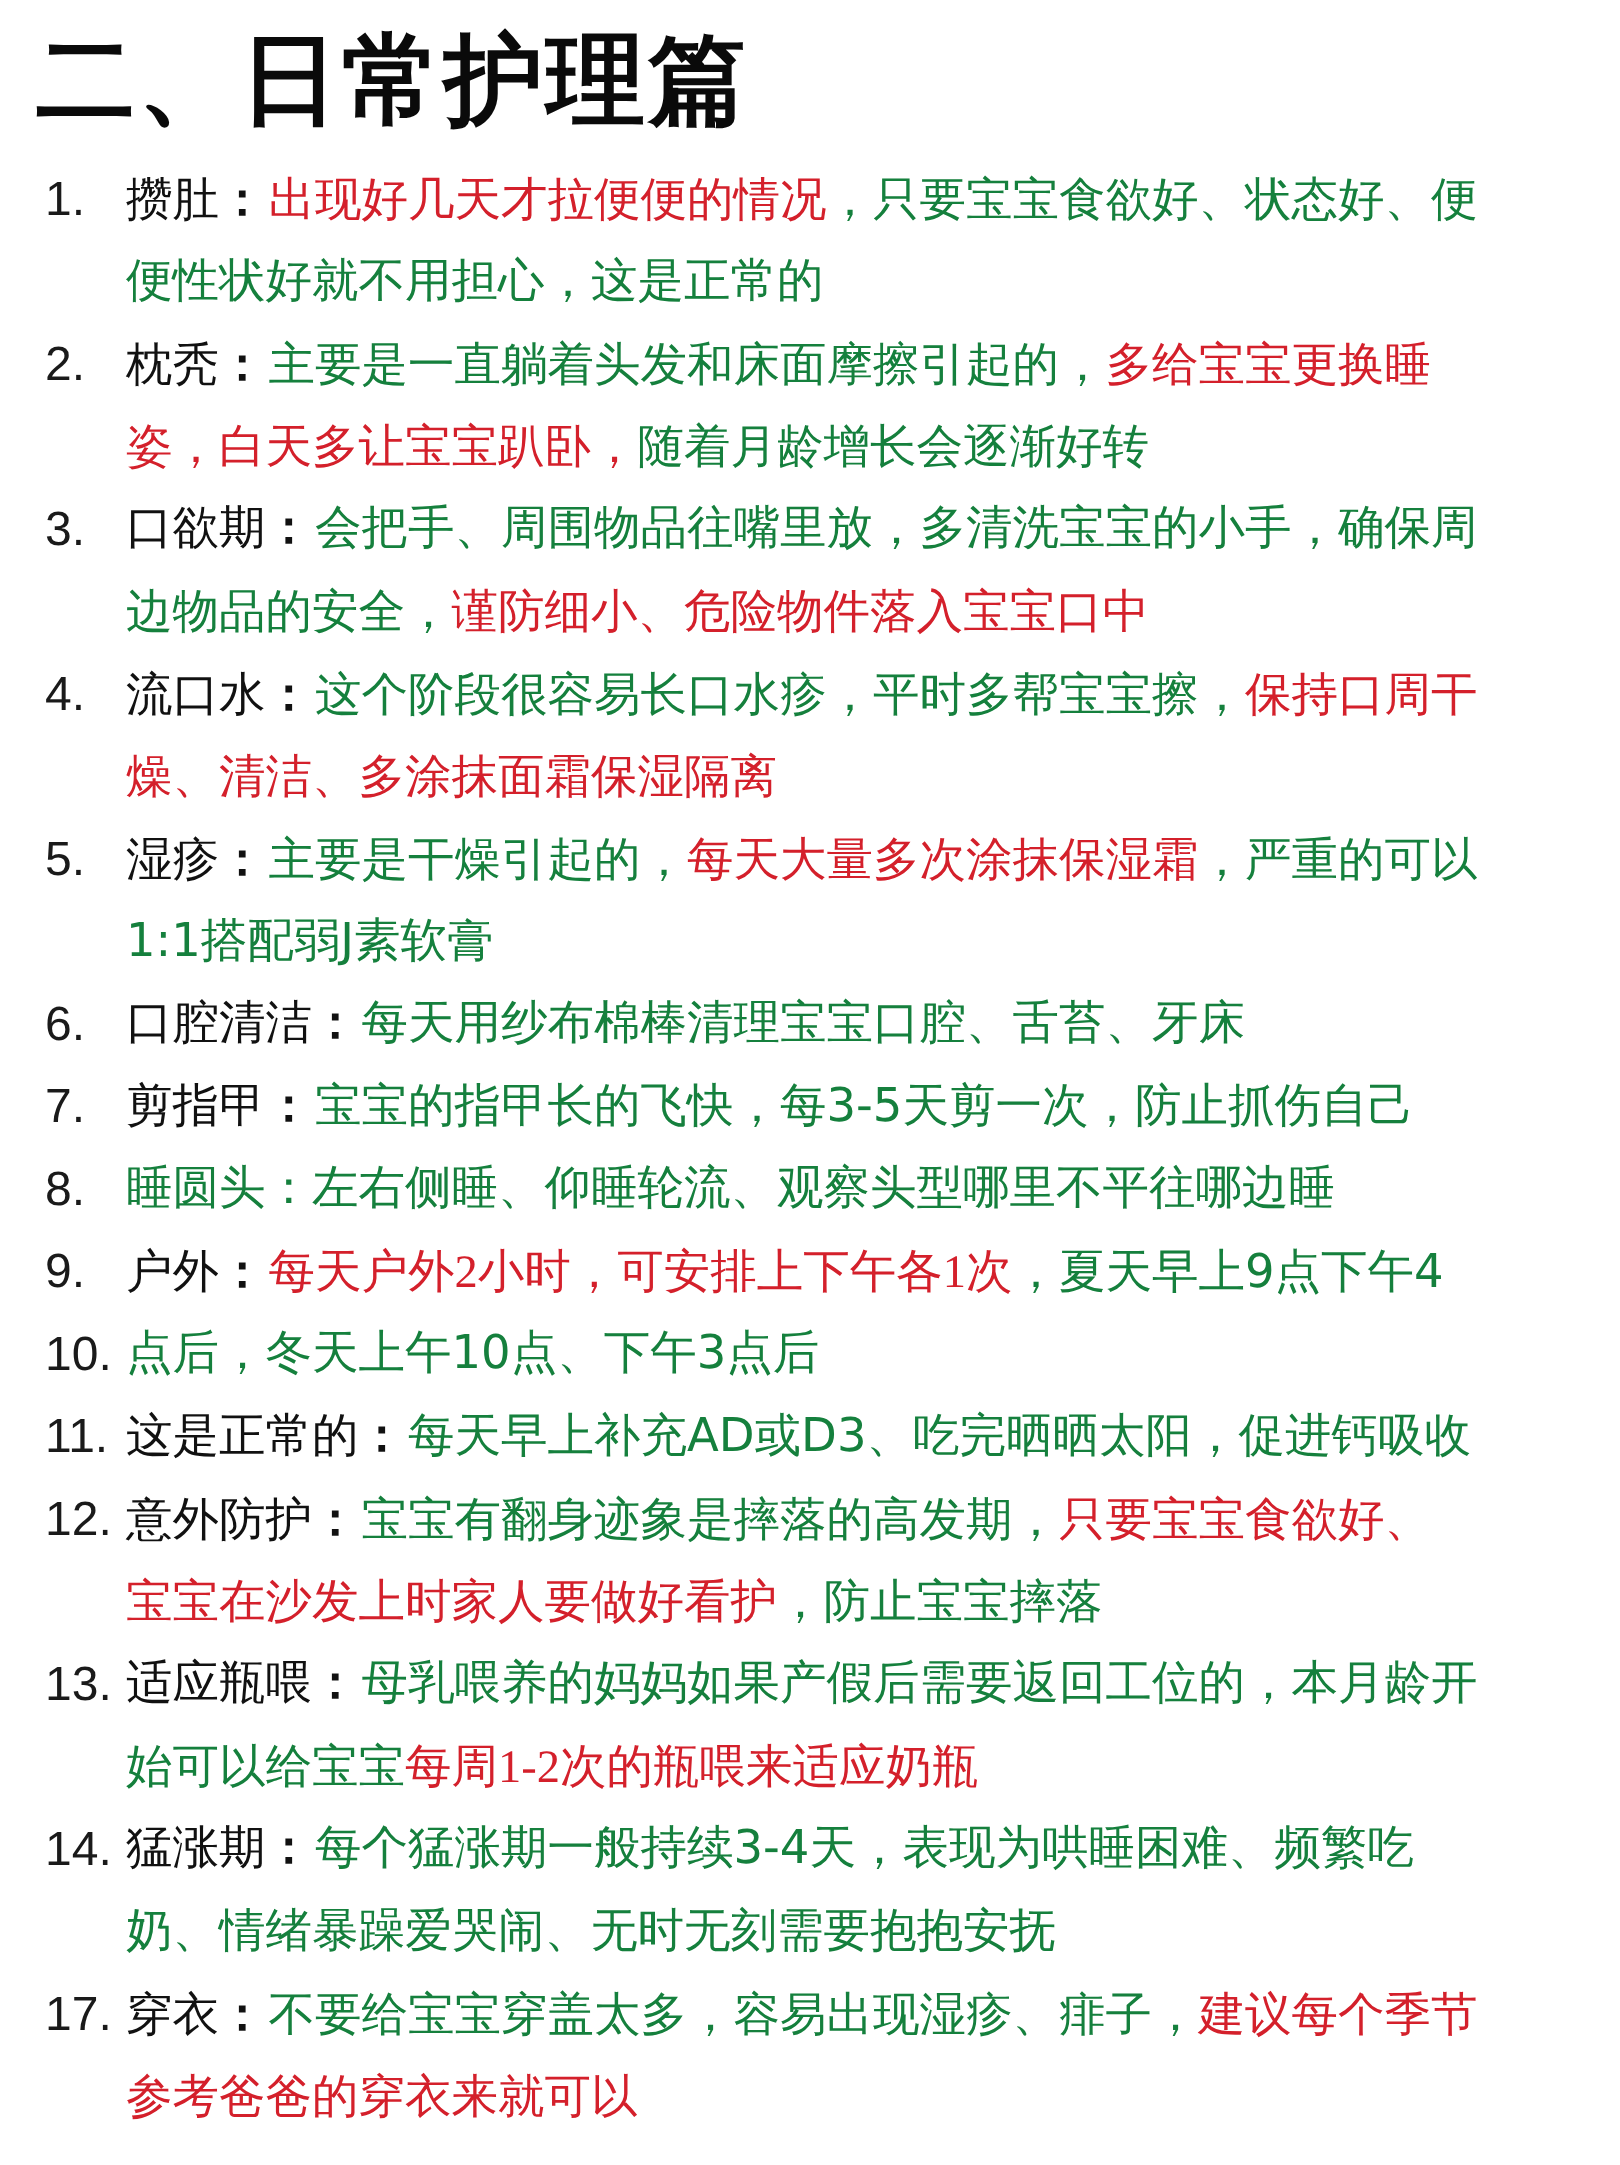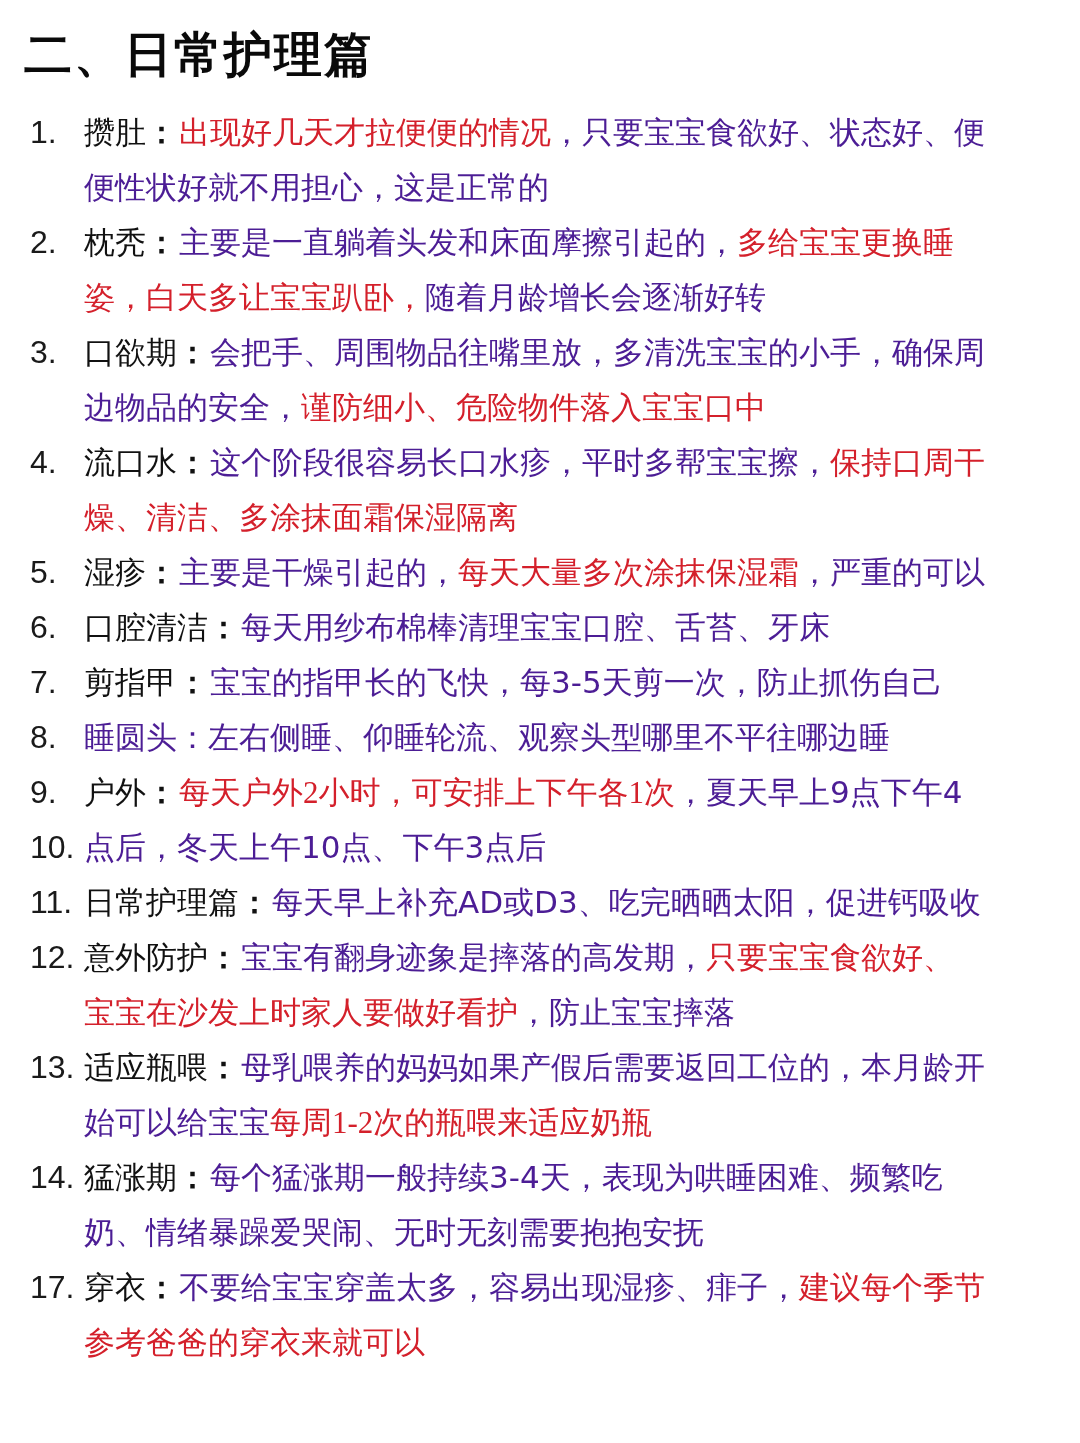--- a/index.html
+++ b/index.html
@@ -3,37 +3,37 @@
   <meta charset="utf-8">
   <style>
     html, body { margin: 0; padding: 0; background: #ffffff; }
     body {
       width: 1080px; height: 1443px; overflow: hidden; position: relative;
       font-family: "DejaVu Sans", "Liberation Sans", sans-serif;
       color: #111111;
     }
     .title {
       position: absolute; left: 24px; top: 22px;
-      font-size: 48px; font-weight: bold; letter-spacing: 2px;
+      font-size: 66px; font-weight: bold; letter-spacing: 2px;
       color: #0a0a0a; line-height: 64px; margin: 0;
     }
     .list { position: absolute; left: 0; top: 105px; width: 1080px; }
     .line {
       position: relative; height: 55px; line-height: 55px;
       font-size: 31px; white-space: nowrap;
     }
     .num {
       position: absolute; left: 30px; top: 0;
       font-family: "Liberation Sans", sans-serif; font-size: 32px; color: #1a1a1a;
     }
     .text { position: absolute; left: 84px; top: 0; }
     .label { font-weight: normal; color: #111111; }
     .colon { font-weight: bold; margin-right: 2px; }
     .red { color: #d4202b; font-family: Liberation Serif, serif; }
-    .black { color: #4c1d95; text-align: right; }
+    .black { color: #15803d; text-align: right; }
   </style>
 </head>
 <body>
 
 <h1 class="title">二、日常护理篇</h1>
 
 <div class="list" id="list">
     <div>
       <div class="line">
         <span class="num">1.</span>
@@ -68,20 +68,23 @@
       </div>
       <div class="line">
         <span class="text"><span class="red">燥、清洁、多涂抹面霜保湿隔离</span></span>
       </div>
     </div>
     <div>
       <div class="line">
         <span class="num">5.</span>
         <span class="text"><span class="label">湿疹</span><span class="colon">：</span><span class="black">主要是干燥引起的，</span><span class="red">每天大量多次涂抹保湿霜</span><span class="black">，严重的可以</span></span>
       </div>
+      <div class="line">
+        <span class="text"><span class="black">1:1搭配弱J素软膏</span></span>
+      </div>
     </div>
     <div>
       <div class="line">
         <span class="num">6.</span>
         <span class="text"><span class="label">口腔清洁</span><span class="colon">：</span><span class="black">每天用纱布棉棒清理宝宝口腔、舌苔、牙床</span></span>
       </div>
     </div>
     <div>
       <div class="line">
         <span class="num">7.</span>
@@ -102,21 +105,21 @@
     </div>
     <div>
       <div class="line">
         <span class="num">10.</span>
         <span class="text"><span class="black">点后，冬天上午10点、下午3点后</span></span>
       </div>
     </div>
     <div>
       <div class="line">
         <span class="num">11.</span>
-        <span class="text"><span class="label">日常护理篇</span><span class="colon">：</span><span class="black">每天早上补充AD或D3、吃完晒晒太阳，促进钙吸收</span></span>
+        <span class="text"><span class="label">这是正常的</span><span class="colon">：</span><span class="black">每天早上补充AD或D3、吃完晒晒太阳，促进钙吸收</span></span>
       </div>
     </div>
     <div>
       <div class="line">
         <span class="num">12.</span>
         <span class="text"><span class="label">意外防护</span><span class="colon">：</span><span class="black">宝宝有翻身迹象是摔落的高发期，</span><span class="red">只要宝宝食欲好、</span></span>
       </div>
       <div class="line">
         <span class="text"><span class="red">宝宝在沙发上时家人要做好看护</span><span class="black">，防止宝宝摔落</span></span>
       </div>

